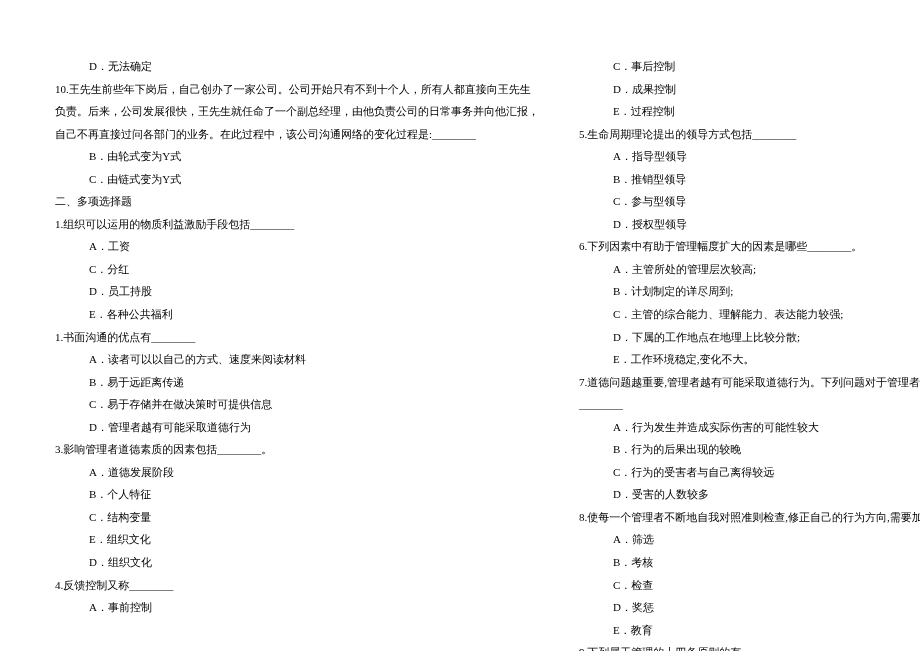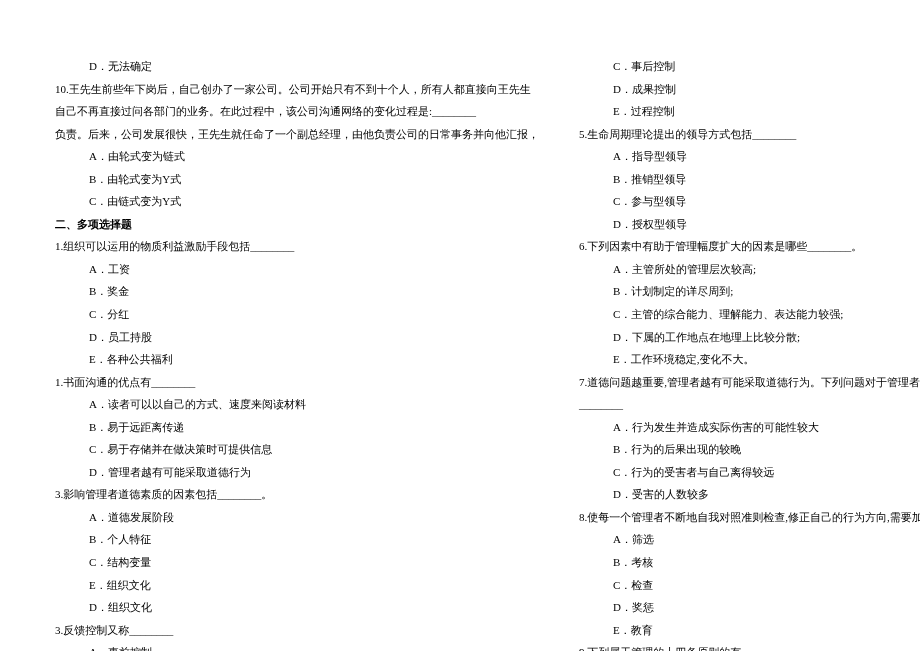--- a/index.html
+++ b/index.html
@@ -26,54 +26,52 @@
       flex: 1;
       line-height: 2.05;
     }
     .line {
       white-space: nowrap;
     }
     .indent2 {
       padding-left: 34px;
     }
     .section-title {
-      font-weight: bold;
+      font-weight: normal;
     }
   </style>
 </head>
 <body>
 
 <div class="columns">
   <div class="column">
     <div class="line indent2">D．无法确定</div>
     <div class="line">10.王先生前些年下岗后，自己创办了一家公司。公司开始只有不到十个人，所有人都直接向王先生</div>
+    <div class="line">负责。后来，公司发展很快，王先生就任命了一个副总经理，由他负责公司的日常事务并向他汇报，</div>
     <div class="line">自己不再直接过问各部门的业务。在此过程中，该公司沟通网络的变化过程是:________</div>
-    <div class="line">负责。后来，公司发展很快，王先生就任命了一个副总经理，由他负责公司的日常事务并向他汇报，</div>
-    <div class="line indent2">A．由轮式变为链式</div>
     <div class="line indent2">B．由轮式变为Y式</div>
     <div class="line indent2">C．由链式变为Y式</div>
     <div class="line section-title">二、多项选择题</div>
     <div class="line">1.组织可以运用的物质利益激励手段包括________</div>
     <div class="line indent2">A．工资</div>
-    <div class="line indent2">B．奖金</div>
     <div class="line indent2">C．分红</div>
     <div class="line indent2">D．员工持股</div>
     <div class="line indent2">E．各种公共福利</div>
     <div class="line">1.书面沟通的优点有________</div>
     <div class="line indent2">A．读者可以以自己的方式、速度来阅读材料</div>
     <div class="line indent2">B．易于远距离传递</div>
     <div class="line indent2">C．易于存储并在做决策时可提供信息</div>
     <div class="line indent2">D．管理者越有可能采取道德行为</div>
     <div class="line">3.影响管理者道德素质的因素包括________。</div>
     <div class="line indent2">A．道德发展阶段</div>
     <div class="line indent2">B．个人特征</div>
     <div class="line indent2">C．结构变量</div>
     <div class="line indent2">E．组织文化</div>
     <div class="line indent2">D．组织文化</div>
-    <div class="line">3.反馈控制又称________</div>
+    <div class="line">4.反馈控制又称________</div>
     <div class="line indent2">A．事前控制</div>
 
   </div>
 
   <div class="column">
     <div class="line indent2">C．事后控制</div>
     <div class="line indent2">D．成果控制</div>
     <div class="line indent2">E．过程控制</div>
     <div class="line">5.生命周期理论提出的领导方式包括________</div>
     <div class="line indent2">A．指导型领导</div>

